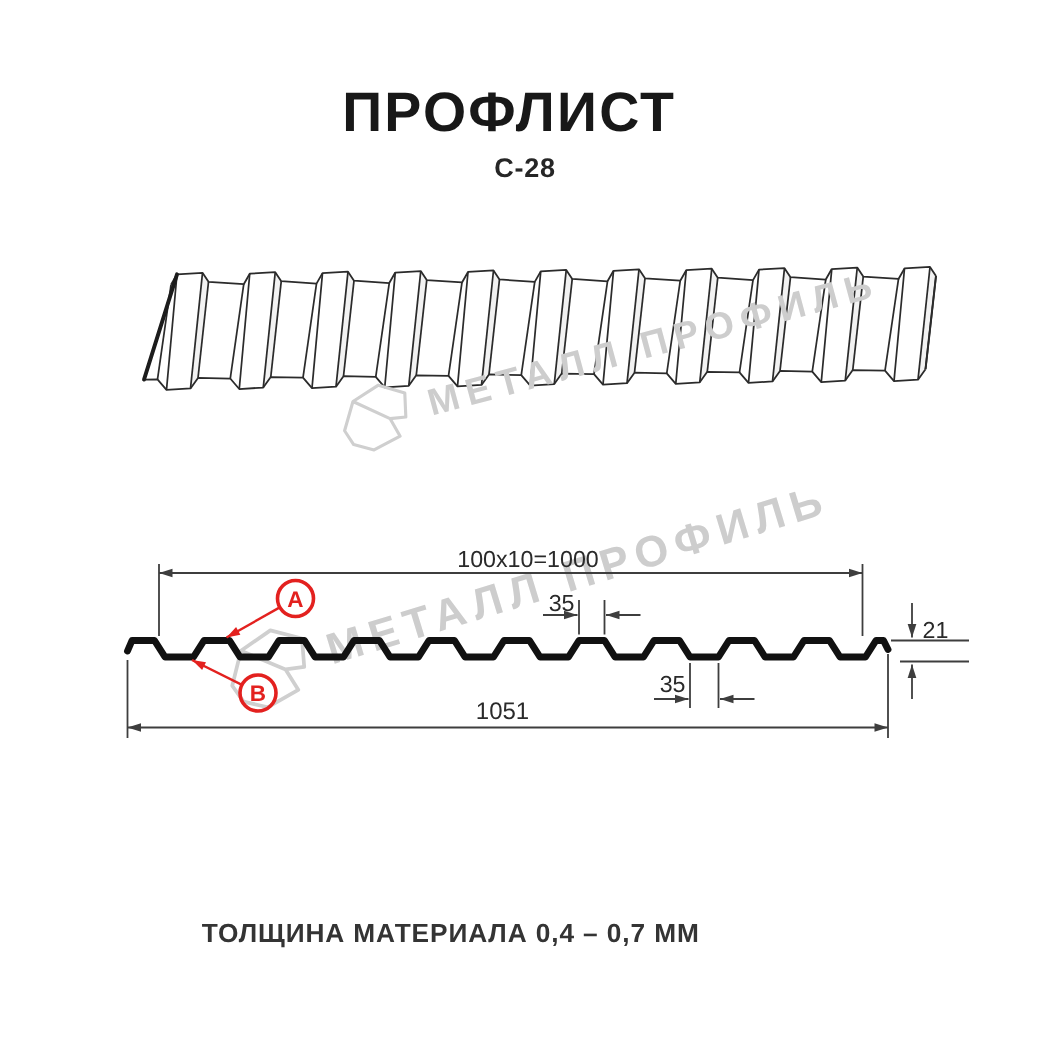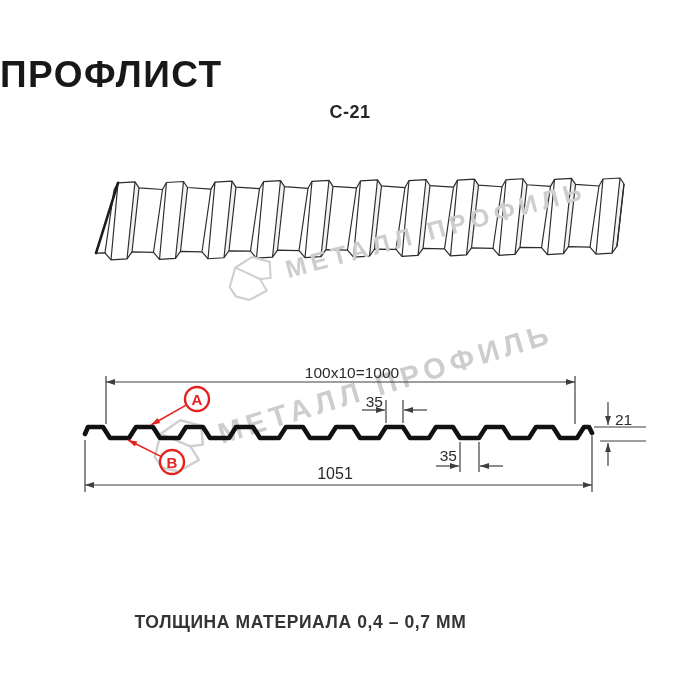--- a/index.html
+++ b/index.html
@@ -1,19 +1,19 @@
 <!DOCTYPE html>
 <html><head>
 <meta charset="utf-8">
 <style>
   html,body{margin:0;padding:0;}
   body{width:700px;height:700px;background:#ffffff;position:relative;overflow:hidden;
        font-family:"Liberation Sans",sans-serif;}
   .abs{position:absolute;}
-  .page-title{left:0;top:54px;width:679px;text-align:left;
+  .page-title{left:0;top:54px;width:679px;text-align:center;
       font-size:37px;font-weight:800;letter-spacing:1.5px;color:#181818;}
   .page-subtitle{left:0;top:102px;width:700px;text-align:center;
       font-size:18px;font-weight:600;letter-spacing:0.5px;color:#262626;}
   .footer-caption{left:0;top:612px;width:601px;text-align:center;
       font-size:17.5px;font-weight:600;letter-spacing:0.6px;color:#343434;}
   .wm{display:flex;align-items:center;gap:10px;color:#cdcdcd;font-weight:700;
       white-space:nowrap;transform-origin:left center;z-index:2;}
   .wm .wm-text{letter-spacing:5px;}
   #wm1{left:224px;top:262px;transform:rotate(-15deg);font-size:25px;}
   #wm2{left:148px;top:428px;transform:rotate(-17deg);font-size:29px;}
@@ -21,21 +21,21 @@
   #xsec{left:0;top:340px;z-index:3;}
   .dim{font-size:15.5px;fill:#2a2a2a;}
   .dim-big{font-size:16px;fill:#2a2a2a;}
   .red-label{font-size:15px;font-weight:bold;}
   svg text{font-family:"Liberation Sans",sans-serif;}
 </style>
 </head>
 <body>
 
 <div class="abs page-title">ПРОФЛИСТ</div>
-<div class="abs page-subtitle">С-21</div>
+<div class="abs page-subtitle">С-28</div>
 
 <svg id="sheet3d" class="abs" width="700" height="165" viewBox="0 0 700 165">
     <polygon points="96,103.048 118,32.864 118,32.864 135,31.863999999999997 139,37.864 166.5,32.476 183.5,31.476 187.5,37.476 215,32.088 232,31.088 236,37.088 263.5,31.7 280.5,30.7 284.5,36.7 312,31.312 329,30.312 333,36.312 360.5,30.924 377.5,29.924 381.5,35.924 409,30.536 426,29.536 430,35.536 457.5,30.148 474.5,29.148 478.5,35.147999999999996 506,29.759999999999998 523,28.759999999999998 527,34.76 554.5,29.372 571.5,28.372 575.5,34.372 603,28.984 620,27.984 624,33.984 617,96.12 612,103.12 596,104.12 590,97.12 568.5,96.702 563.5,103.702 547.5,104.702 541.5,97.702 520,97.284 515,104.284 499,105.284 493,98.284 471.5,97.866 466.5,104.866 450.5,105.866 444.5,98.866 423,98.448 418,105.448 402,106.448 396,99.448 374.5,99.03 369.5,106.03 353.5,107.03 347.5,100.03 326,99.612 321,106.612 305,107.612 299,100.612 277.5,100.194 272.5,107.194 256.5,108.194 250.5,101.194 229,100.776 224,107.776 208,108.776 202,101.776 180.5,101.358 175.5,108.358 159.5,109.358 153.5,102.358 132,101.94 127,108.94 111,109.94 105,102.94" fill="#ffffff" stroke="none"></polygon>
     <polygon points="127,108.94 135,31.863999999999997 139,37.864 132,101.94" fill="#f2f2f2" stroke="none"></polygon>
     <polygon points="175.5,108.358 183.5,31.476 187.5,37.476 180.5,101.358" fill="#f2f2f2" stroke="none"></polygon>
     <polygon points="224,107.776 232,31.088 236,37.088 229,100.776" fill="#f2f2f2" stroke="none"></polygon>
     <polygon points="272.5,107.194 280.5,30.7 284.5,36.7 277.5,100.194" fill="#f2f2f2" stroke="none"></polygon>
     <polygon points="321,106.612 329,30.312 333,36.312 326,99.612" fill="#f2f2f2" stroke="none"></polygon>
     <polygon points="369.5,106.03 377.5,29.924 381.5,35.924 374.5,99.03" fill="#f2f2f2" stroke="none"></polygon>
     <polygon points="418,105.448 426,29.536 430,35.536 423,98.448" fill="#f2f2f2" stroke="none"></polygon>

